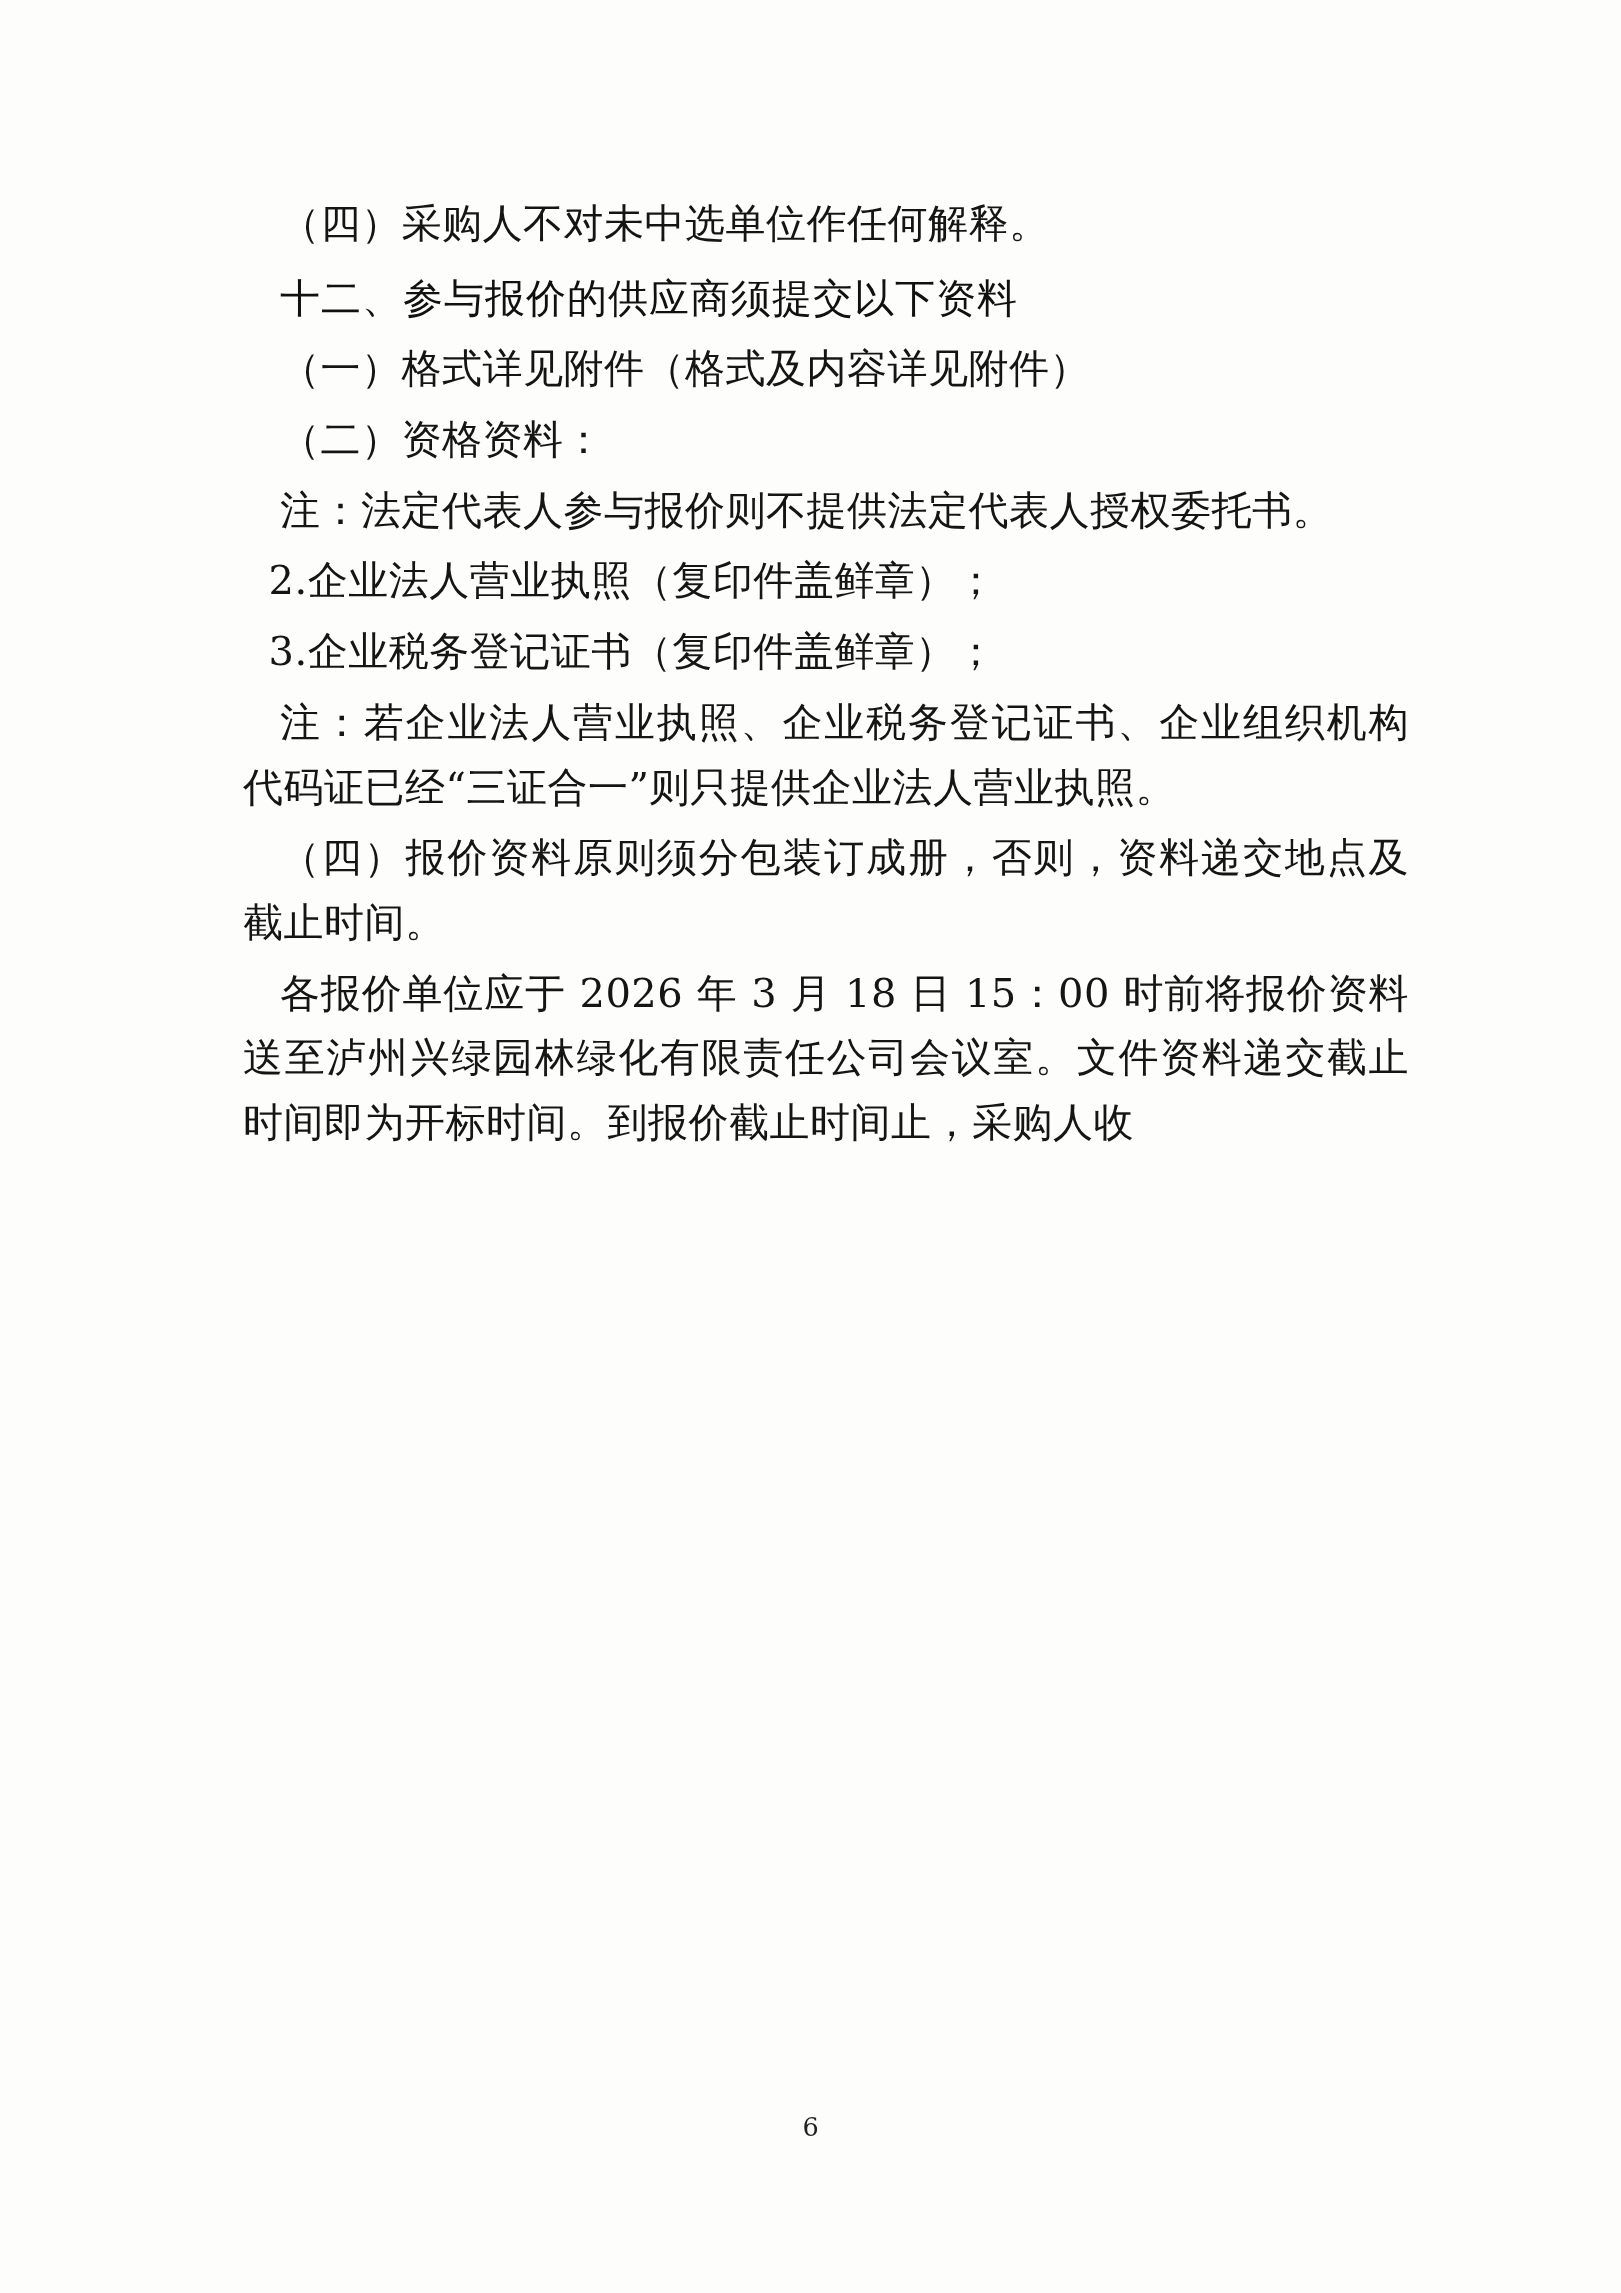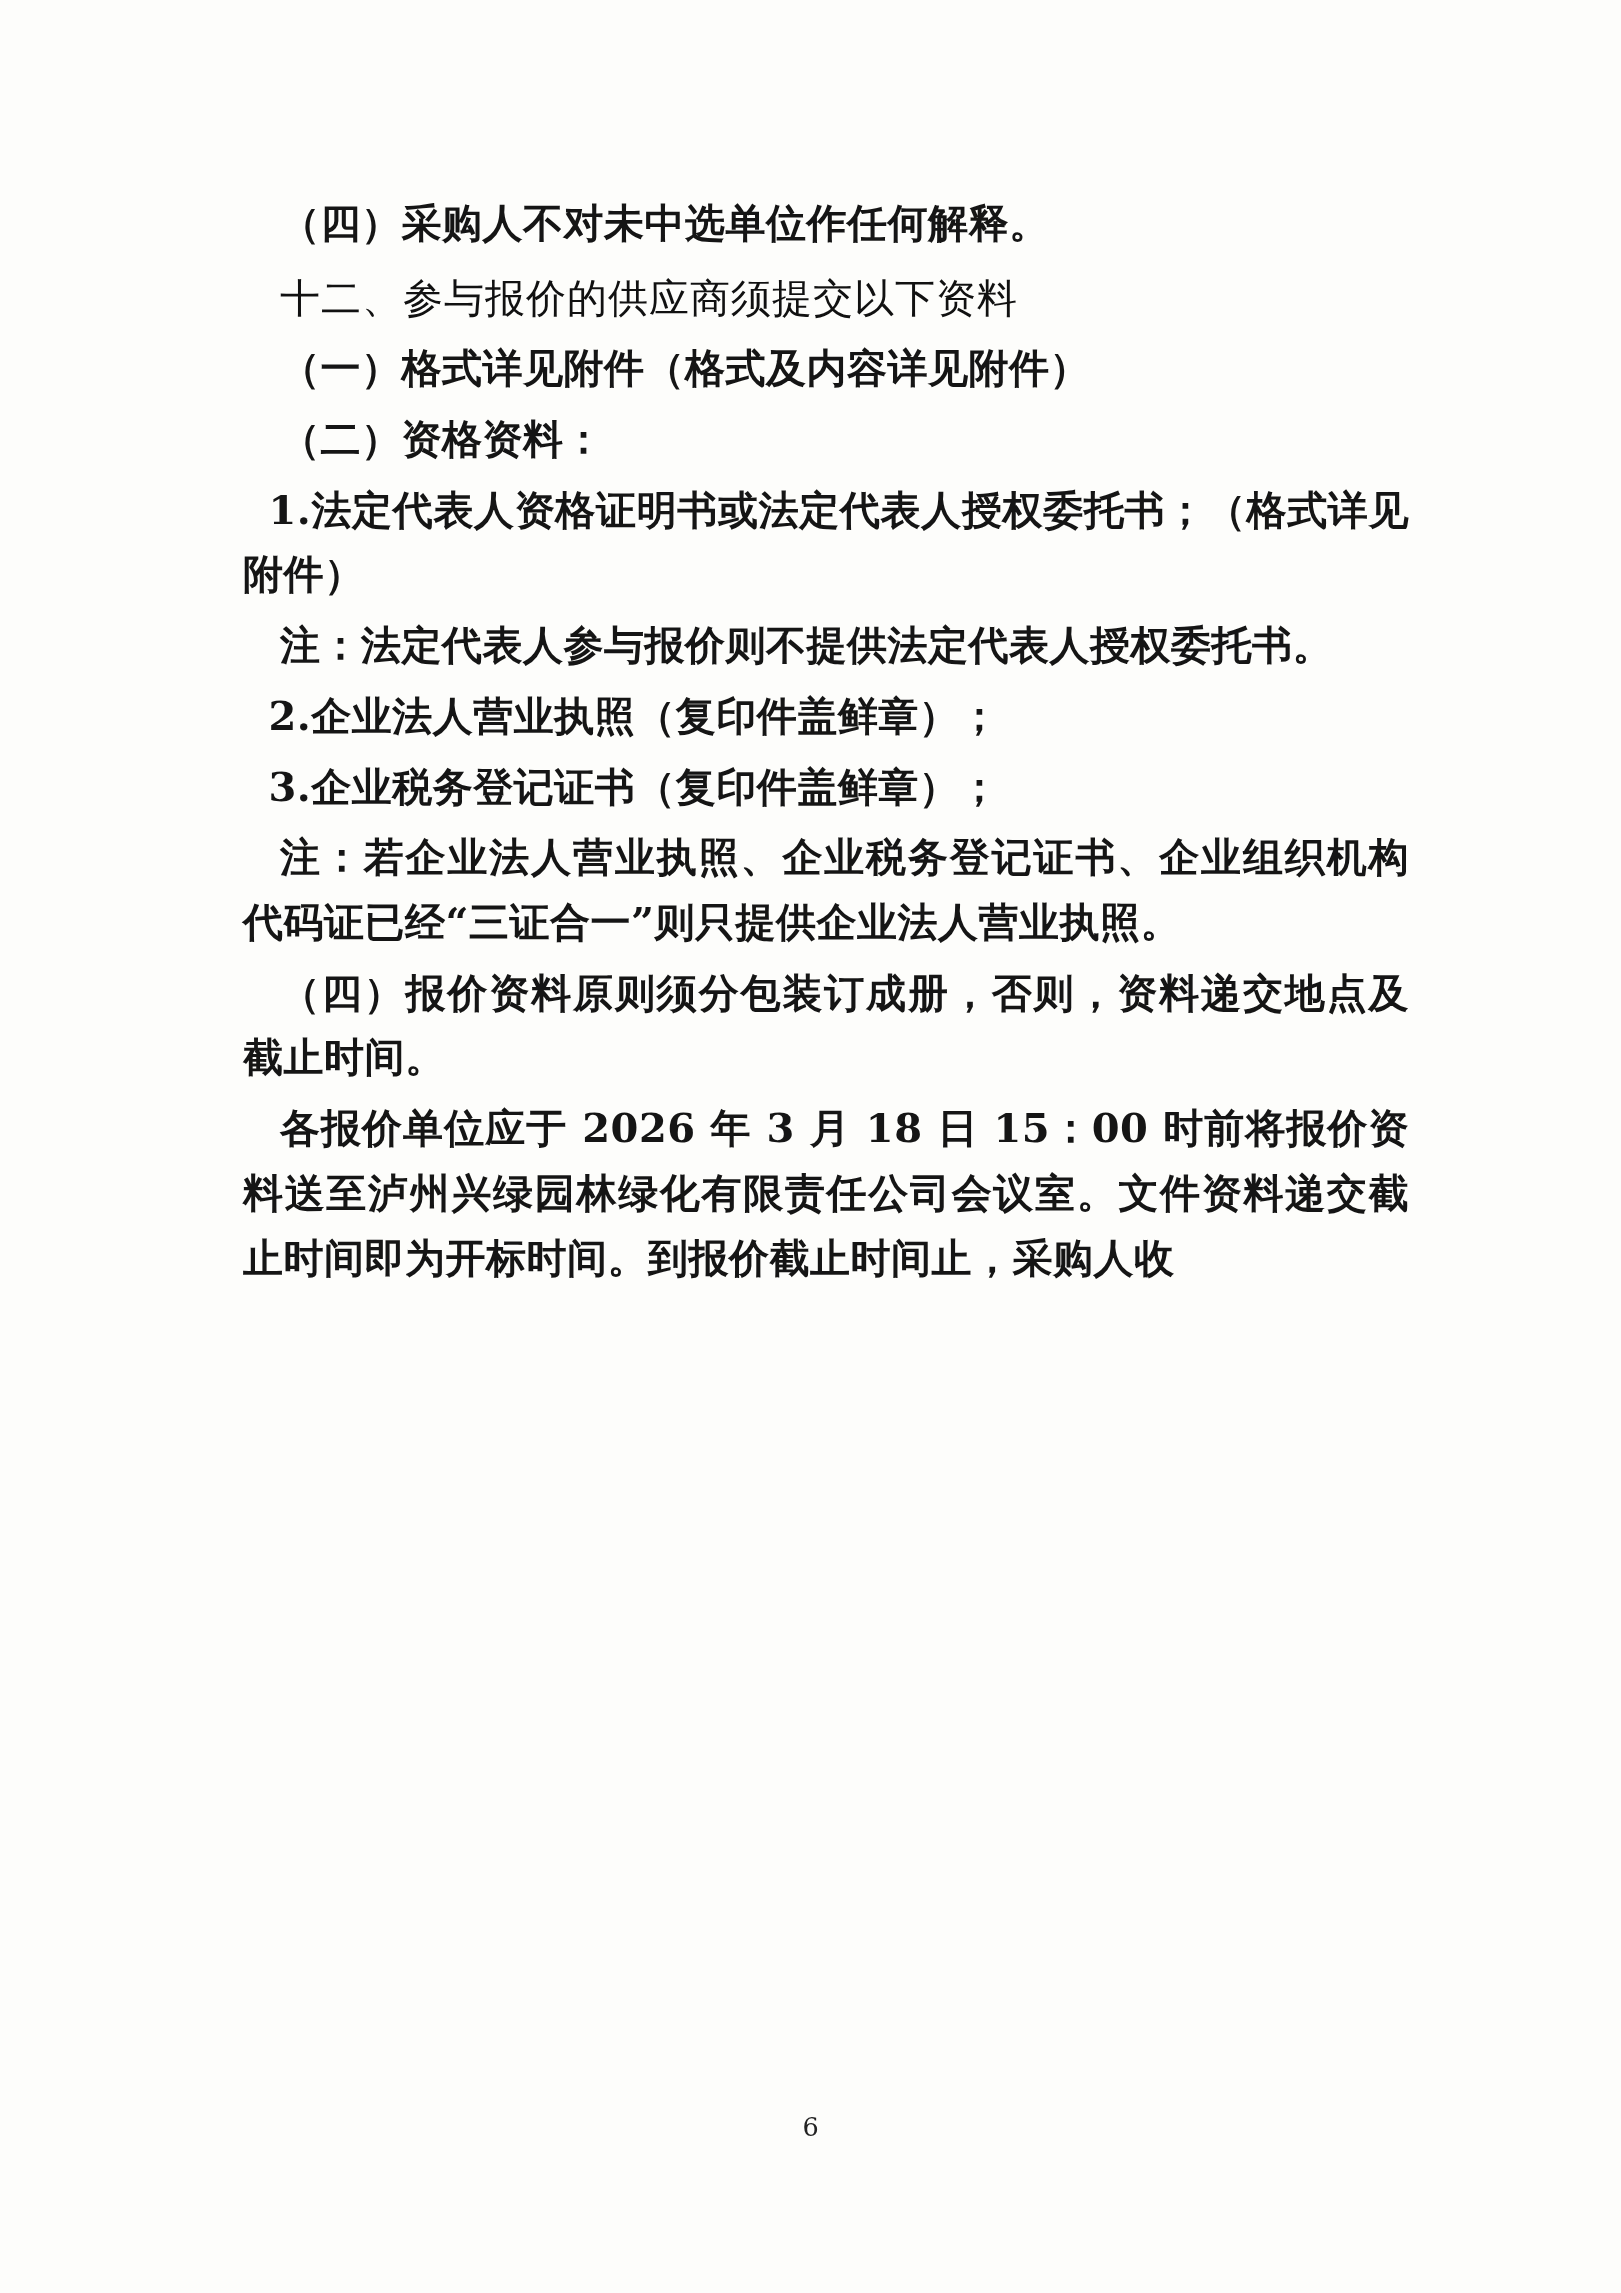--- a/index.html
+++ b/index.html
@@ -29,21 +29,20 @@
     top: 191px;
     width: 1166px;
   }
   .para {
     font-size: 40px;
     line-height: 1.62;
     margin: 0 0 5.9px 0;
     text-align: justify;
     letter-spacing: 0.5px;
     color: #151515;
-    font-weight: bold;
   }
   .first-line-indent {
     text-indent: 37px;
   }
   .heading {
     font-size: 40px;
     line-height: 1.62;
     margin: 9.8px 0 5.9px 0;
     font-weight: normal;
     text-indent: 37px;
@@ -71,21 +70,20 @@
   <div class="content">
 
     <p class="para first-line-indent">（四）采购人不对未中选单位作任何解释。</p>
 
     <p class="heading">十二、参与报价的供应商须提交以下资料</p>
 
     <p class="para first-line-indent">（一）格式详见附件（格式及内容详见附件）</p>
 
     <p class="para first-line-indent">（二）资格资料：</p>
 
-    <p class="para num-start">1.法定代表人资格证明书或法定代表人授权委托书；（格式详见附件）</p>
 
     <p class="para first-line-indent">注：法定代表人参与报价则不提供法定代表人授权委托书。</p>
 
     <p class="para num-start">2.企业法人营业执照（复印件盖鲜章）；</p>
 
     <p class="para num-start">3.企业税务登记证书（复印件盖鲜章）；</p>
 
 
     <p class="para first-line-indent">注：若企业法人营业执照、企业税务登记证书、企业组织机构代码证已经“三证合一”则只提供企业法人营业执照。</p>
 

